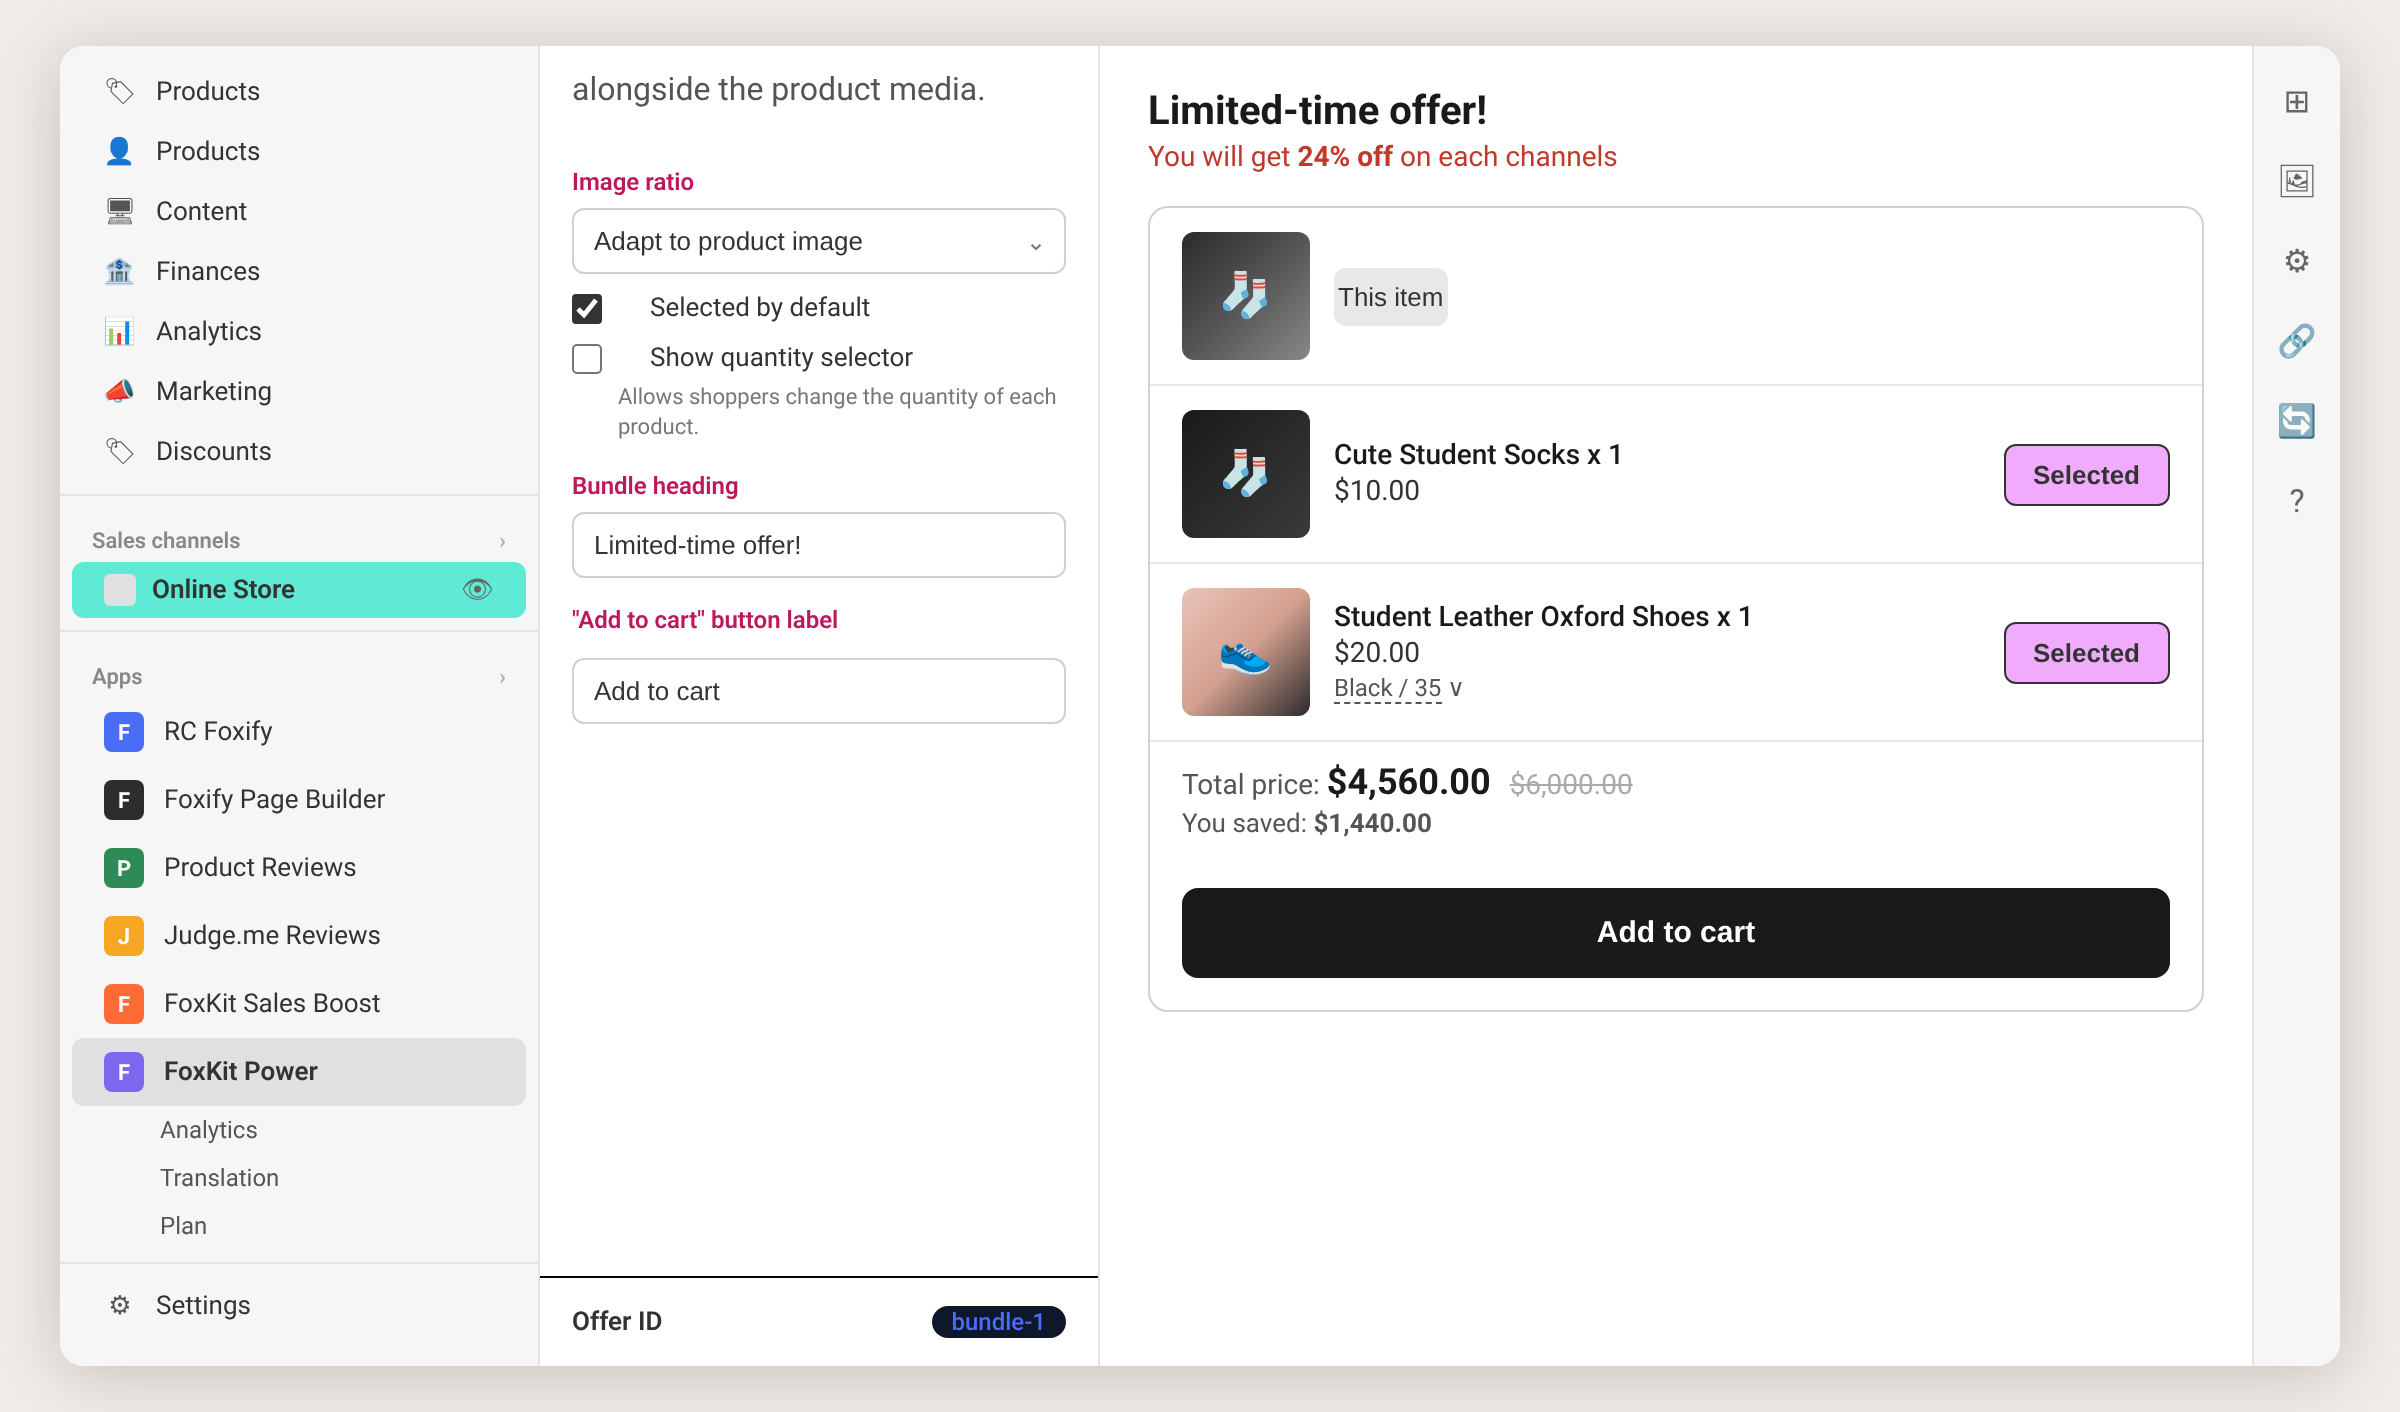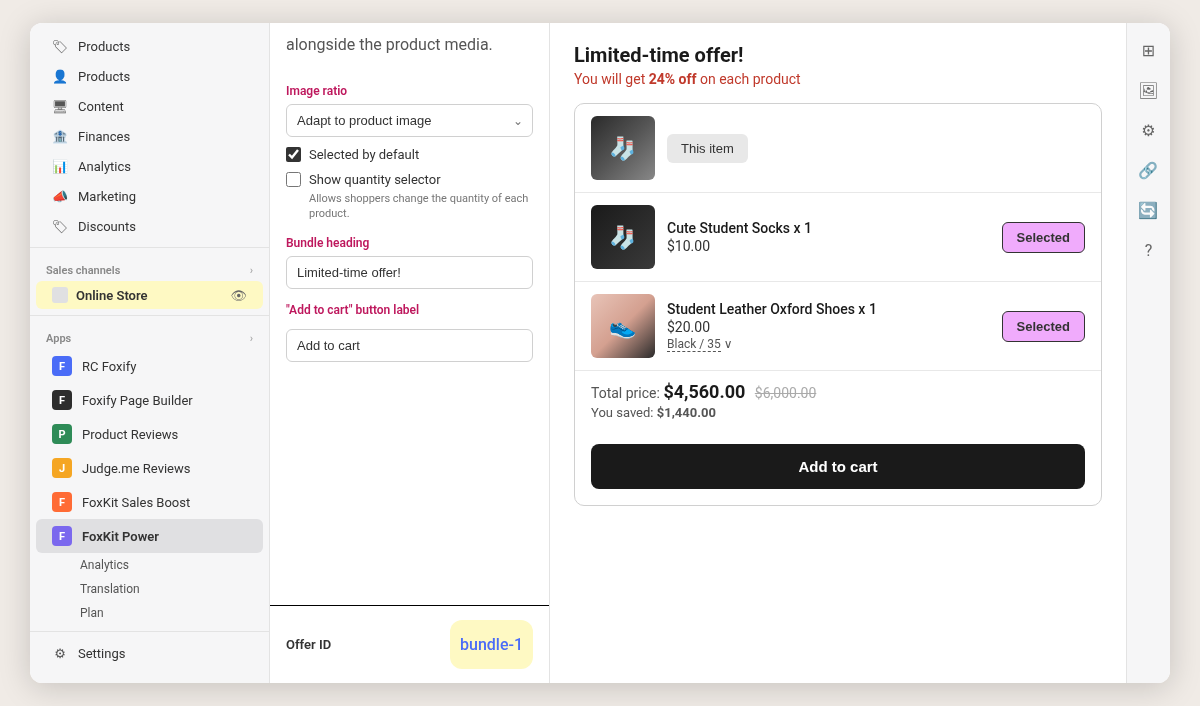--- a/index.html
+++ b/index.html
@@ -54,21 +54,21 @@
       justify-content: space-between;
     }
     .sidebar-section-label .chevron { color: #aaa; }
     .online-store-row {
       display: flex;
       align-items: center;
       justify-content: space-between;
       padding: 6px 16px;
       margin: 0 6px;
       border-radius: 6px;
-      background: #fef9c3;
+      background: #5eead4;
     }
     .online-store-inner { display: flex; align-items: center; gap: 8px; }
     .online-store-label { font-weight: 600; font-size: 13px; color: #333; }
     .eye-icon { color: #666; cursor: pointer; }
     .apps-subitem {
       padding: 5px 16px 5px 44px;
       font-size: 12px;
       color: #555;
       cursor: pointer;
       border-radius: 6px;
@@ -127,21 +127,21 @@
       cursor: pointer;
       color: #333;
     }
     .select-arrow {
       position: absolute; right: 10px; top: 50%; transform: translateY(-50%);
       pointer-events: none; color: #777; font-size: 12px;
     }
     .checkbox-row {
       display: flex;
       align-items: center;
-      gap: 8px;
+      gap: 24px;
       margin: 10px 0 4px;
     }
     .checkbox-row input[type="checkbox"] {
       width: 15px; height: 15px; cursor: pointer; accent-color: #333;
     }
     .checkbox-label { font-size: 13px; color: #333; }
     .checkbox-desc { font-size: 11px; color: #777; margin-left: 23px; margin-bottom: 6px; line-height: 1.4; }
     .text-input {
       width: 100%;
       padding: 8px 10px;
@@ -155,24 +155,24 @@
     .offer-id-row {
       display: flex;
       align-items: center;
       justify-content: space-between;
       padding: 14px 16px;
       border-top: 1px solid #000000;
       margin-top: auto;
     }
     .offer-id-label { font-size: 13px; font-weight: 600; color: #333; }
     .offer-id-badge {
-      background: #fef9c3;
+      background: #0f172a;
       color: #4a6cf7;
-      font-size: 16px;
-      padding: 15px 10px;
+      font-size: 12px;
+      padding: 1px 10px;
       border-radius: 12px;
       font-weight: 500;
     }
     
     .preview-panel {
       flex: 1;
       background: #fff;
       padding: 20px 24px;
       overflow-y: auto;
       display: flex;
@@ -203,21 +203,21 @@
       border-bottom: 1px solid #e8e8e8;
       gap: 12px;
     }
     .bundle-product-row:last-child { border-bottom: none; }
     .product-info { flex: 1; }
     .product-name { font-size: 14px; font-weight: 500; color: #1a1a1a; margin-bottom: 2px; }
     .product-price { font-size: 14px; color: #333; }
     .product-variant { font-size: 12px; color: #555; margin-top: 2px; }
     .product-variant span { cursor: pointer; border-bottom: 1px dashed #555; }
     .this-item-btn {
-      padding: 7px 14px;
+      padding: 7px 2px;
       background: #e8e8e8;
       border: none;
       border-radius: 6px;
       font-size: 13px;
       font-weight: 500;
       color: #333;
       cursor: pointer;
       white-space: nowrap;
     }
     .selected-btn {
@@ -429,21 +429,21 @@
     <div style="flex:1;"></div>
     <div class="offer-id-row">
       <span class="offer-id-label">Offer ID</span>
       <span class="offer-id-badge">bundle-1</span>
     </div>
   </div>
 
   <div class="preview-panel">
     <h2 class="bundle-title">Limited-time offer!</h2>
     <p class="discount-text">
-      <span>You will get </span><strong>24% off</strong><span> on each product</span>
+      <span>You will get </span><strong>24% off</strong><span> on each channels</span>
     </p>
 
     <div class="bundle-card">
       
       <div class="bundle-product-row">
         <div class="img-socks1">
           <div class="img-inner">🧦</div>
         </div>
         <button class="this-item-btn">This item</button>
       </div>

